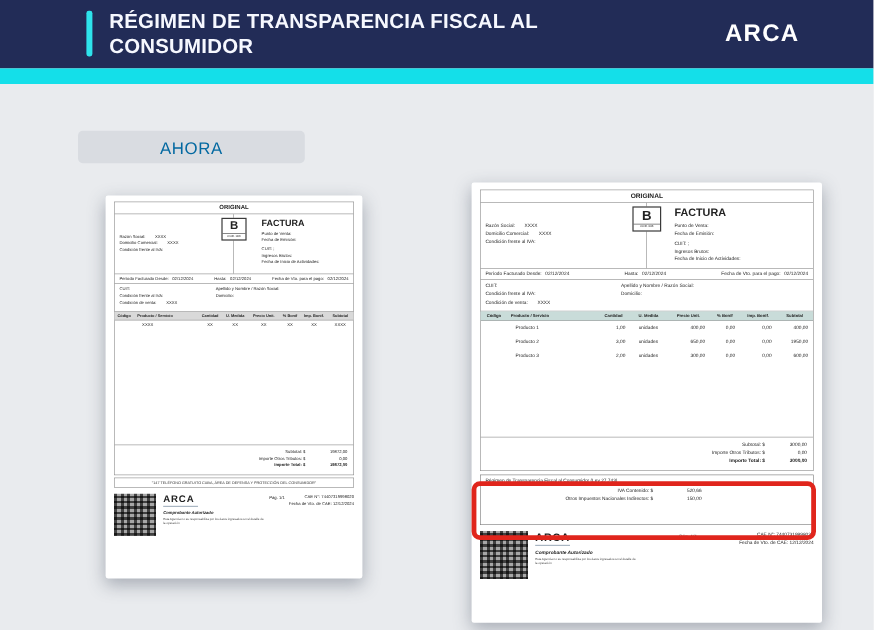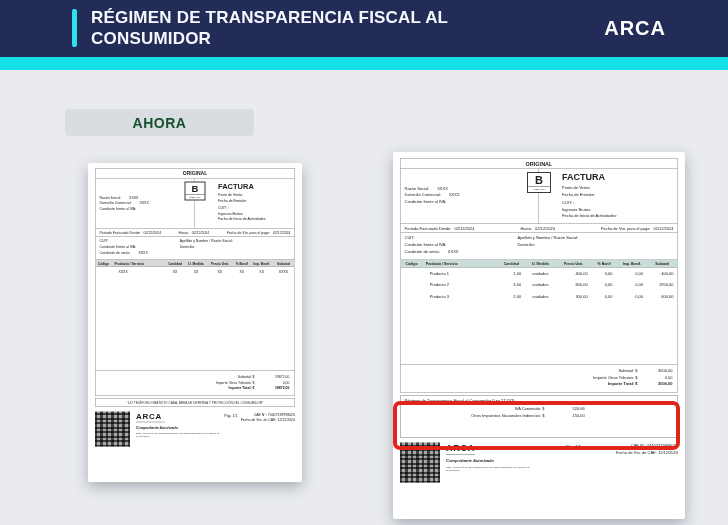--- a/index.html
+++ b/index.html
@@ -8,21 +8,21 @@
   .page { position:relative; width:728px; height:525px; background:#e9ebee; }
 
   
   .topbar { position:absolute; left:0; top:0; width:728px; height:57px; background:#222c57; }
   .accentbar { position:absolute; left:72px; top:9px; width:5px; height:38px; background:#2ee3ec; border-radius:2px; }
   .pagetitle { position:absolute; left:91px; top:7px; width:470px; color:#f6f8ff; font-size:17px; font-weight:700; line-height:21px; letter-spacing:.2px; }
   .brand { position:absolute; right:62px; top:17px; color:#ffffff; font-size:20px; font-weight:700; letter-spacing:1px; }
   .cyanstripe { position:absolute; left:0; top:57px; width:728px; height:13px; background:#14dfe9; }
 
   
-  .seclabel { position:absolute; display:flex; align-items:center; justify-content:center; color:#14532d; font-weight:700; }
+  .seclabel { position:absolute; display:flex; align-items:center; justify-content:center; color:#0369a1; font-weight:400; }
   .lab-now { left:65px; top:109px; width:189px; height:27px; background:#d9dce1; border-radius:4px; font-size:14px; letter-spacing:.5px; }
   .lab-future { left:402px; top:111px; width:251px; height:25px; background:#2ae0e9; border-radius:2px; font-size:12px; }
 
   
   .card { position:absolute; background:#ffffff; box-shadow:0 5px 14px rgba(60,70,90,.38); border-radius:2px; overflow:hidden; }
   .card-left  { left:88px;  top:163px; width:214px; height:319px; }
   .card-right { left:393px; top:152px; width:292px; height:367px; }
   .inv { transform:scale(.5); transform-origin:top left; display:flex; flex-direction:column; color:#222; }
   .inv-left  { width:428px; height:638px; padding:10px 14px 8px; font-size:7px; }
   .inv-right { width:584px; height:734px; padding:12px 14px 8px; font-size:8px; }

